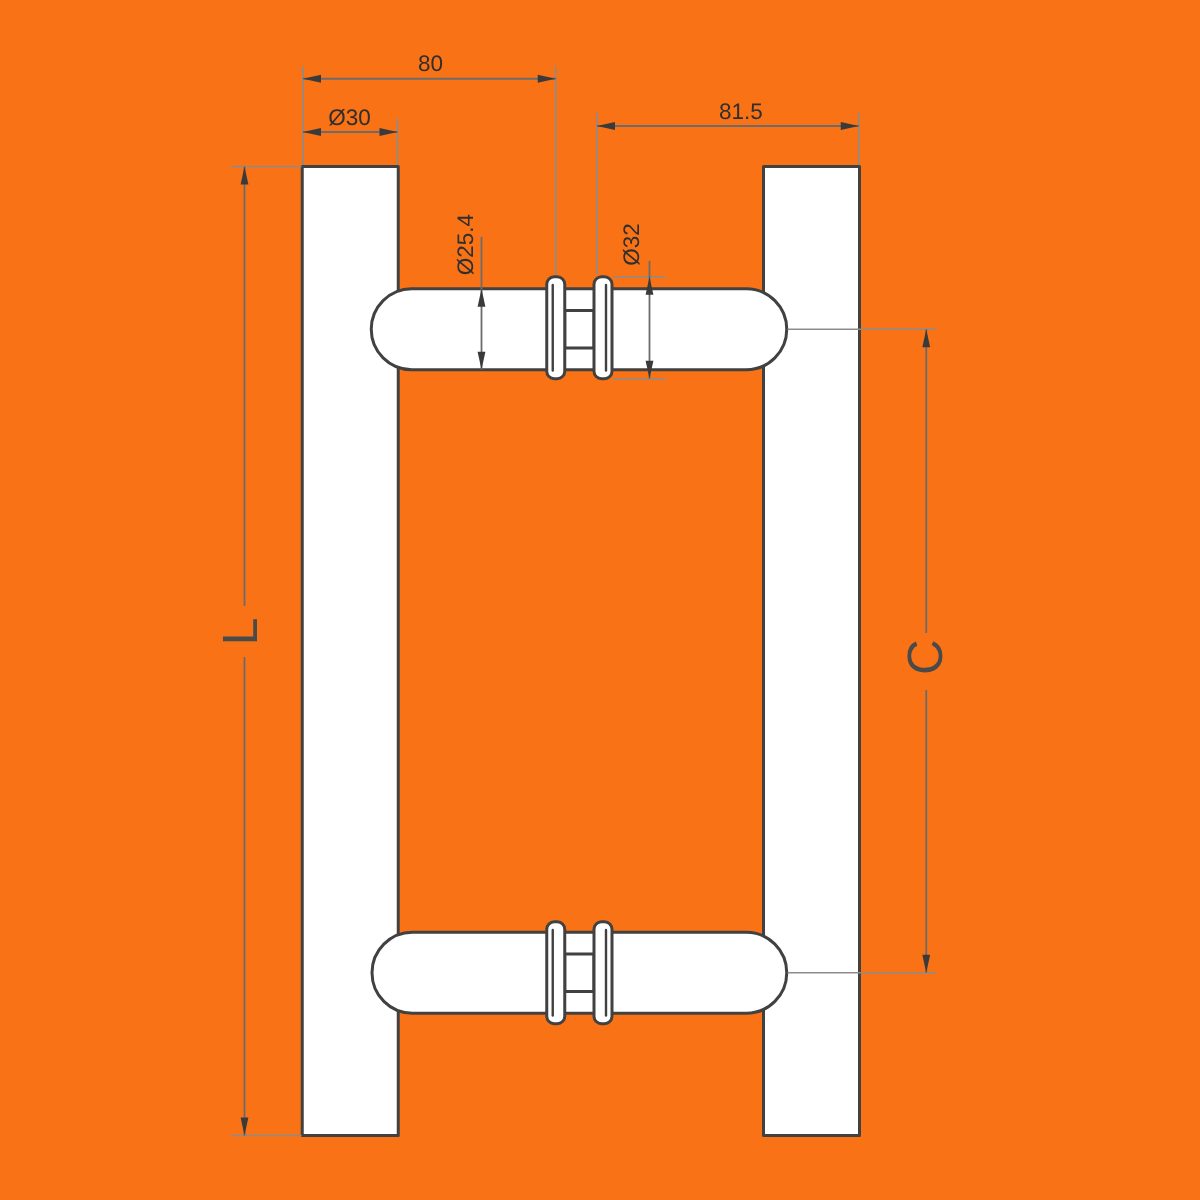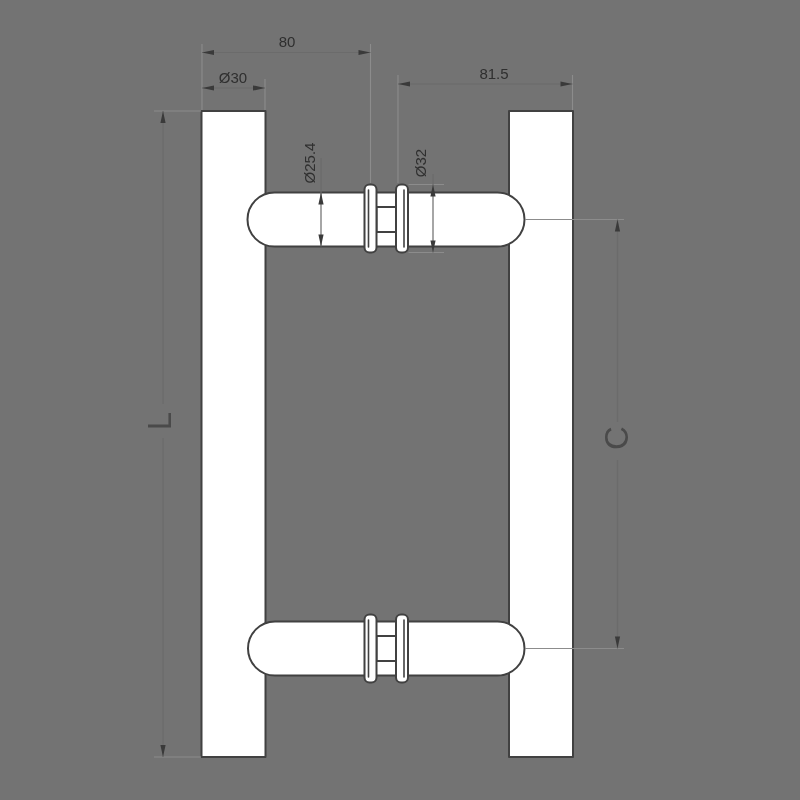--- a/index.html
+++ b/index.html
@@ -7,21 +7,21 @@
     padding: 0;
     width: 800px;
     height: 800px;
     background: #ffffff;
     font-family: "Liberation Sans", sans-serif;
   }
   .stage {
     position: relative;
     width: 800px;
     height: 800px;
-    background: #737373;
+    background: #f97316;
     overflow: hidden;
   }
   svg { display: block; }
 
   
   .shape {
     fill: #ffffff;
     stroke: #414141;
     stroke-width: 2;
     stroke-linejoin: round;

